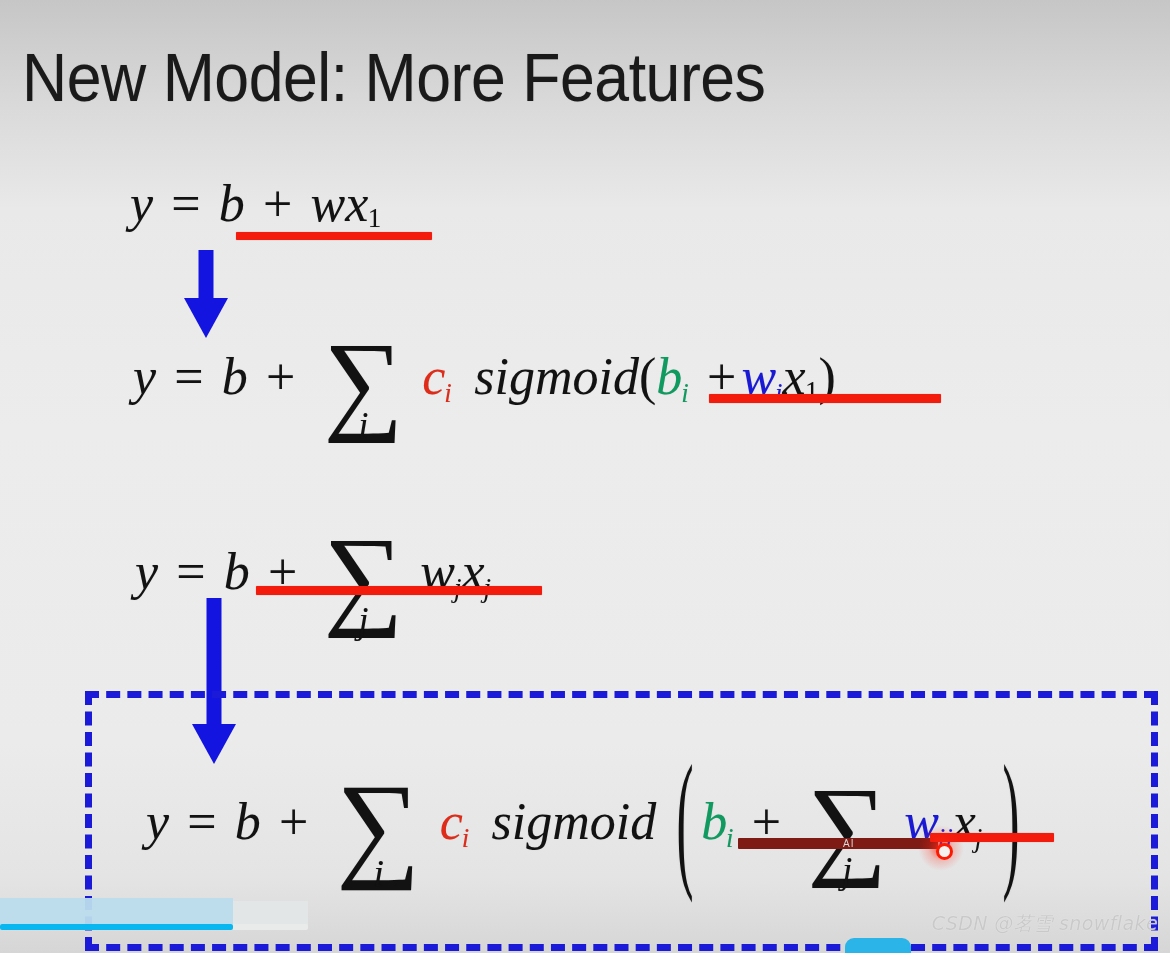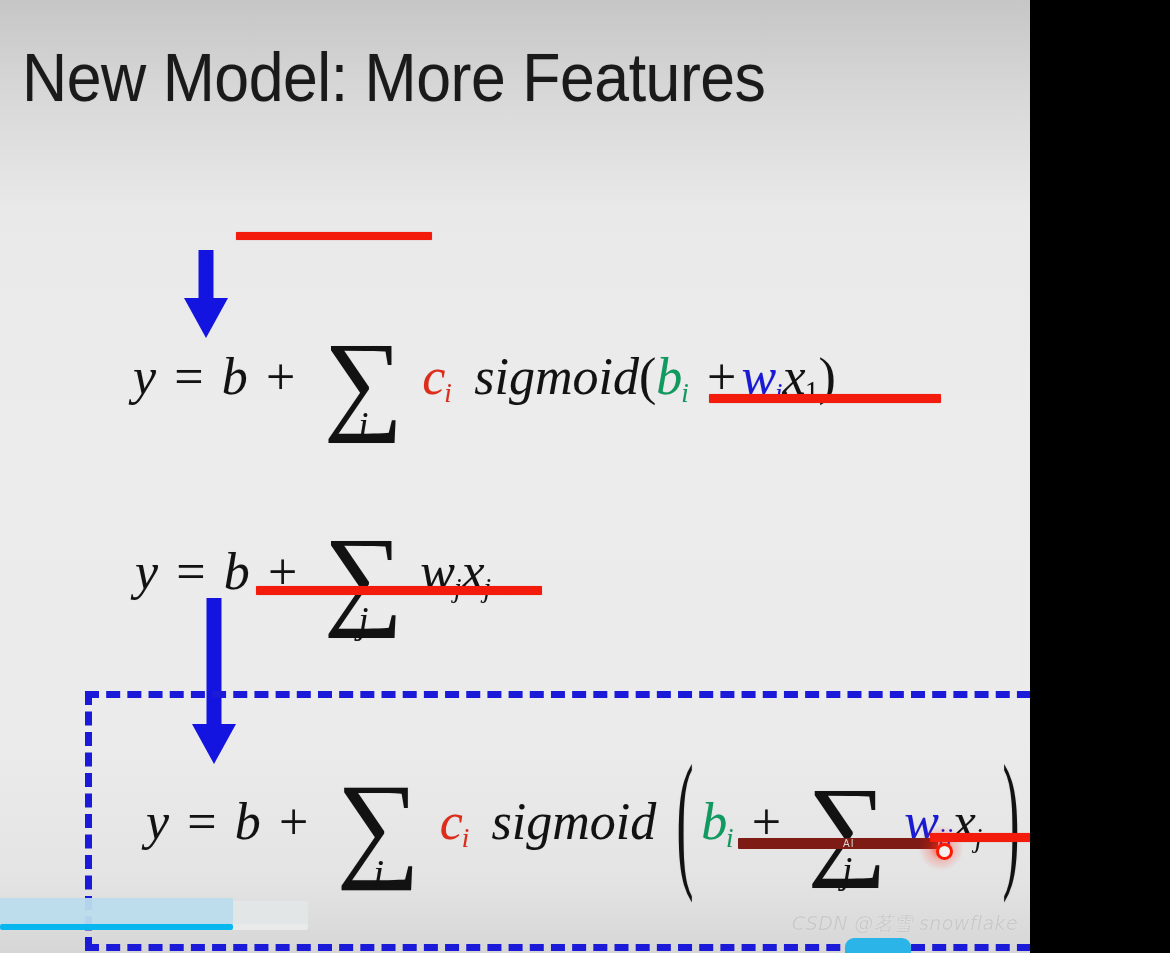--- a/index.html
+++ b/index.html
@@ -4,21 +4,21 @@
 <title>New Model: More Features</title>
 <style>
   html, body {
     margin: 0;
     padding: 0;
     background: #000;
   }
 
   #slide {
     position: relative;
-    width: 1030px;
+    width: 1170px;
     height: 953px;
     overflow: hidden;
     background: linear-gradient(to bottom,
                 #c6c6c6 0%,
                 #d8d8d8 10%,
                 #e9e9e9 22%,
                 #ececec 45%,
                 #ebebeb 78%,
                 #e4e4e4 92%,
                 #d6d6d6 100%);
@@ -223,20 +223,27 @@
     font-style: italic;
   }
 </style>
 </head>
 <body>
 
 <div id="slide">
 
   <div id="title">New Model: More Features</div>
 
+  <div class="eq" style="left:130px; top:178px; font-size:52px;">
+    <span>y</span>
+    <span class="op">=</span>
+    <span>b</span>
+    <span class="op">+</span>
+    <span>w</span><span>x</span><span class="sub-up">1</span>
+  </div>
   <div class="redline" style="left:236px; top:232px; width:196px; height:8px;"></div>
 
   <div class="arrow" style="left:184px; top:250px; width:44px; height:88px;">
     <div class="shaft" style="width:15px; height:56px;"></div>
     <div class="head"></div>
   </div>
 
   <div class="eq" style="left:133px; top:333px; font-size:52px;">
     <span>y</span>
     <span class="op">=</span>

